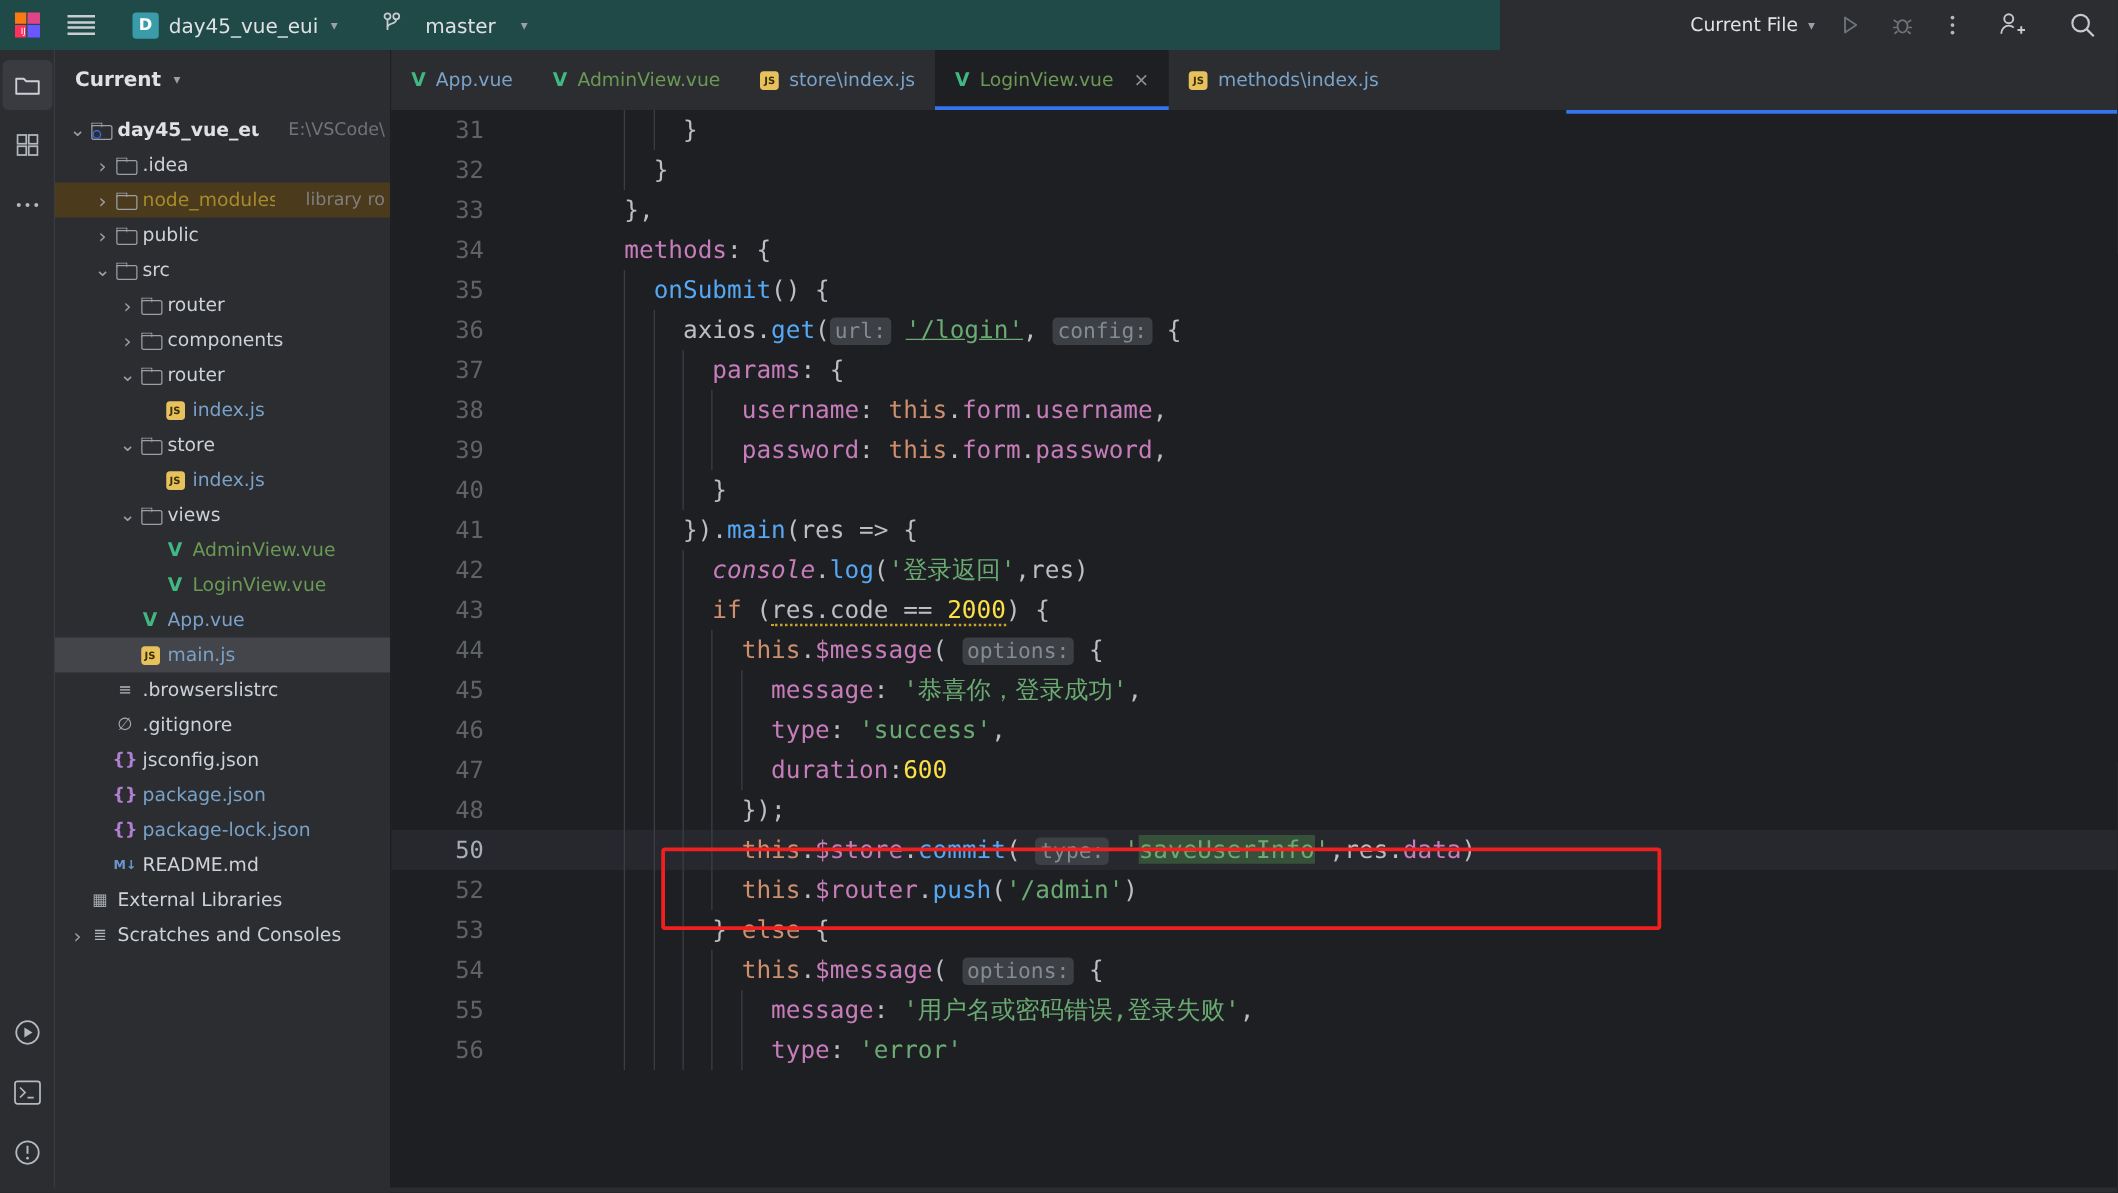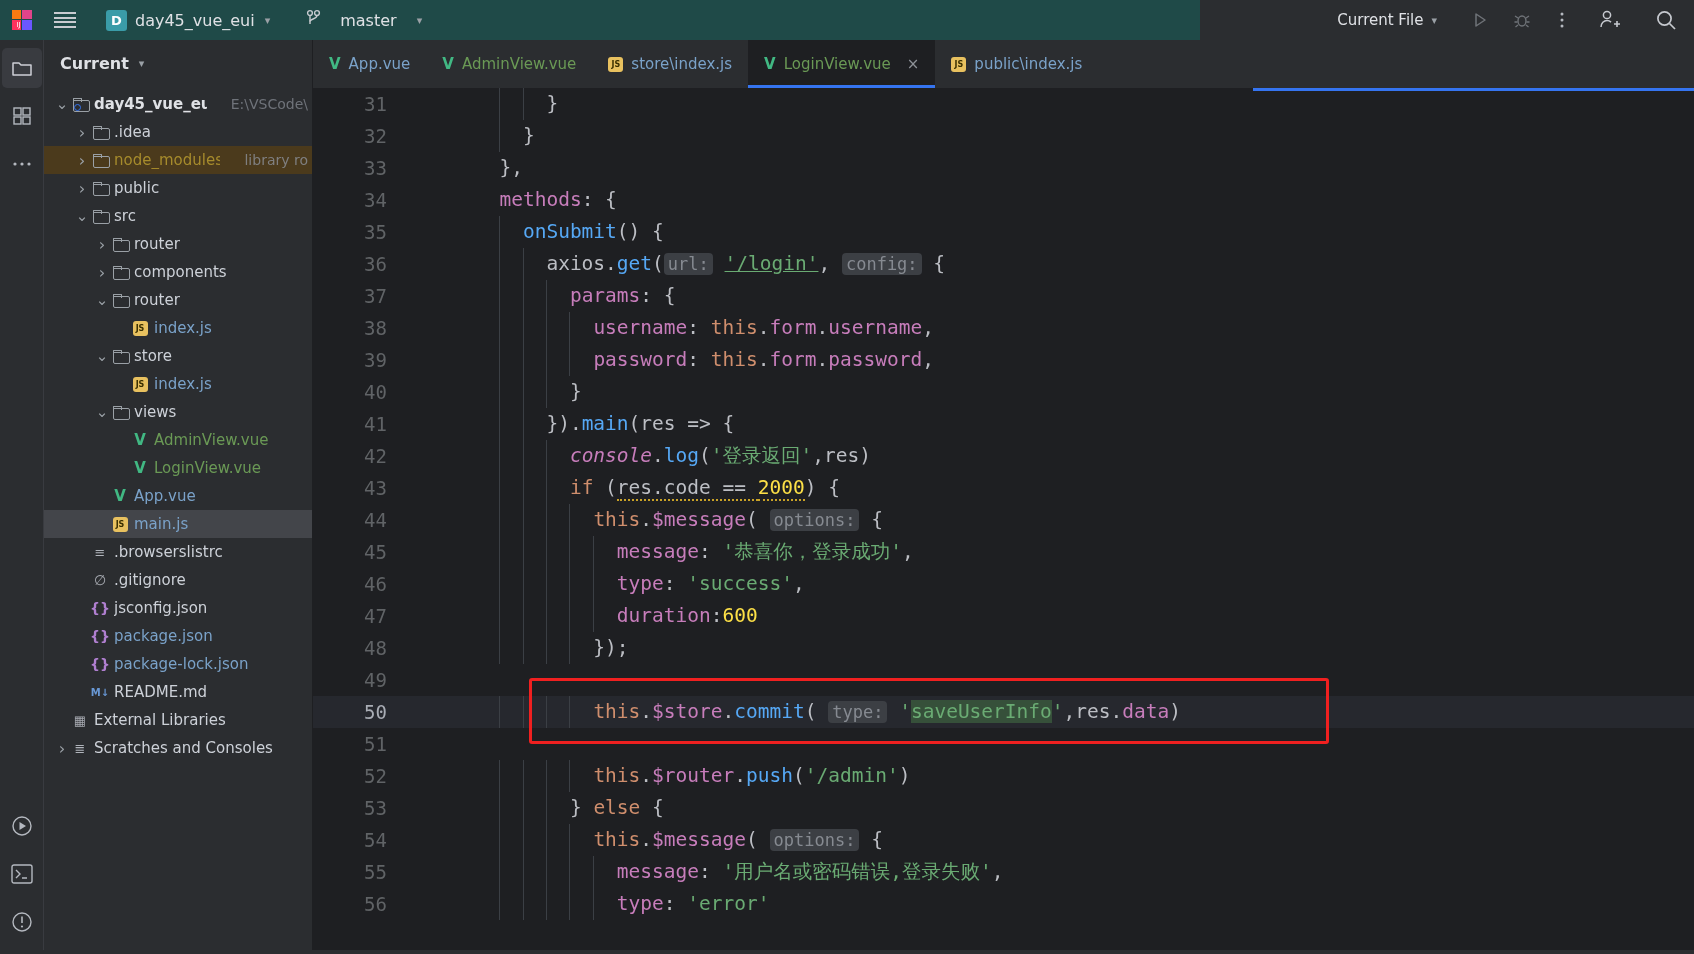--- a/index.html
+++ b/index.html
@@ -197,21 +197,21 @@
           <path d="M4 6.5 V15" stroke="#c9ccd1" stroke-width="1.4" fill="none"></path>
           <path d="M11 6.5 c0 4 -7 3 -7 6" stroke="#c9ccd1" stroke-width="1.4" fill="none"></path>
         </svg>
       </span>
       <span class="branch-name">master</span>
       <span class="chev">▾</span>
     </div>
 
     <div style="flex:1"></div>
 
-    <div class="tb-item" style="gap:6px; margin-right:21px;">
+    <div class="tb-item" style="gap:6px; margin-right:6px;">
       <span class="cur-file">Current File</span>
       <span class="chev">▾</span>
     </div>
 
     <div class="tb-item tb-icon" style="width:44px">
       <svg width="18" height="18" viewBox="0 0 18 18">
           <path d="M5 3 L14 9 L5 15 Z" fill="none" stroke="#6f7378" stroke-width="1.5" stroke-linejoin="round"></path>
         </svg>
     </div>
     <div class="tb-item tb-icon" style="width:40px">
@@ -478,21 +478,21 @@
         <span class="tjs">JS</span>
         <span class="tl-blue">store\index.js</span>
       </div>
       <div class="tab active">
         <span class="tvue">V</span>
         <span class="tl-green">LoginView.vue</span>
         <span class="tclose">×</span>
       </div>
       <div class="tab">
         <span class="tjs">JS</span>
-        <span class="tl-blue">public\index.js</span>
+        <span class="tl-blue">methods\index.js</span>
       </div>
     </div>
 
   <div class="editor">
     <div class="scroll-mark">
       <i style="left:940px; width:441px;"></i>
     </div>
     <div class="code-area" id="code">
         <div class="line"><span class="ln">31</span><span class="txt"><span class="t-def">          }</span></span><span class="iguide" style="left: 186.2px;"></span><span class="iguide" style="left: 209.6px;"></span></div>
         <div class="line"><span class="ln">32</span><span class="txt"><span class="t-def">        }</span></span><span class="iguide" style="left: 186.2px;"></span></div>
@@ -505,23 +505,21 @@
         <div class="line"><span class="ln">39</span><span class="txt"><span class="t-def">              </span><span class="t-prop">password</span><span class="t-def">: </span><span class="t-this">this</span><span class="t-def">.</span><span class="t-field">form</span><span class="t-def">.</span><span class="t-field">password</span><span class="t-def">,</span></span><span class="iguide" style="left: 186.2px;"></span><span class="iguide" style="left: 209.6px;"></span><span class="iguide" style="left: 233px;"></span><span class="iguide" style="left: 256.4px;"></span></div>
         <div class="line"><span class="ln">40</span><span class="txt"><span class="t-def">            }</span></span><span class="iguide" style="left: 186.2px;"></span><span class="iguide" style="left: 209.6px;"></span><span class="iguide" style="left: 233px;"></span></div>
         <div class="line"><span class="ln">41</span><span class="txt"><span class="t-def">          }).</span><span class="t-fn">main</span><span class="t-def">(res =&gt; {</span></span><span class="iguide" style="left: 186.2px;"></span><span class="iguide" style="left: 209.6px;"></span></div>
         <div class="line"><span class="ln">42</span><span class="txt"><span class="t-def">            </span><span class="t-italic">console</span><span class="t-def">.</span><span class="t-fn">log</span><span class="t-def">(</span><span class="t-str">'登录返回'</span><span class="t-def">,res)</span></span><span class="iguide" style="left: 186.2px;"></span><span class="iguide" style="left: 209.6px;"></span><span class="iguide" style="left: 233px;"></span></div>
         <div class="line"><span class="ln">43</span><span class="txt"><span class="t-def">            </span><span class="t-kw">if</span><span class="t-def"> (</span><span class="t-def wavy">res.code == </span><span class="t-num wavy">2000</span><span class="t-def">) {</span></span><span class="iguide" style="left: 186.2px;"></span><span class="iguide" style="left: 209.6px;"></span><span class="iguide" style="left: 233px;"></span></div>
         <div class="line"><span class="ln">44</span><span class="txt"><span class="t-def">              </span><span class="t-this">this</span><span class="t-def">.</span><span class="t-prop">$message</span><span class="t-def">( </span><span class="hint">options:</span><span class="t-def"> {</span></span><span class="iguide" style="left: 186.2px;"></span><span class="iguide" style="left: 209.6px;"></span><span class="iguide" style="left: 233px;"></span><span class="iguide" style="left: 256.4px;"></span></div>
         <div class="line"><span class="ln">45</span><span class="txt"><span class="t-def">                </span><span class="t-prop">message</span><span class="t-def">: </span><span class="t-str">'恭喜你，登录成功'</span><span class="t-def">,</span></span><span class="iguide" style="left: 186.2px;"></span><span class="iguide" style="left: 209.6px;"></span><span class="iguide" style="left: 233px;"></span><span class="iguide" style="left: 256.4px;"></span><span class="iguide" style="left: 279.8px;"></span></div>
         <div class="line"><span class="ln">46</span><span class="txt"><span class="t-def">                </span><span class="t-prop">type</span><span class="t-def">: </span><span class="t-str">'success'</span><span class="t-def">,</span></span><span class="iguide" style="left: 186.2px;"></span><span class="iguide" style="left: 209.6px;"></span><span class="iguide" style="left: 233px;"></span><span class="iguide" style="left: 256.4px;"></span><span class="iguide" style="left: 279.8px;"></span></div>
         <div class="line"><span class="ln">47</span><span class="txt"><span class="t-def">                </span><span class="t-prop">duration</span><span class="t-def">:</span><span class="t-num">600</span></span><span class="iguide" style="left: 186.2px;"></span><span class="iguide" style="left: 209.6px;"></span><span class="iguide" style="left: 233px;"></span><span class="iguide" style="left: 256.4px;"></span><span class="iguide" style="left: 279.8px;"></span></div>
         <div class="line"><span class="ln">48</span><span class="txt"><span class="t-def">              });</span></span><span class="iguide" style="left: 186.2px;"></span><span class="iguide" style="left: 209.6px;"></span><span class="iguide" style="left: 233px;"></span><span class="iguide" style="left: 256.4px;"></span></div>
-        <div class="line"><span class="ln">49</span><span class="txt"><span class="t-def"></span></span></div>
         <div class="line cur"><span class="ln">50</span><span class="txt"><span class="t-def">              </span><span class="t-this">this</span><span class="t-def">.</span><span class="t-prop">$store</span><span class="t-def">.</span><span class="t-fn">commit</span><span class="t-def">( </span><span class="hint">type:</span><span class="t-def"> </span><span class="t-str">'</span><span class="t-str match-hl">saveUserInfo</span><span class="t-str">'</span><span class="t-def">,res.</span><span class="t-field">data</span><span class="t-def">)</span></span><span class="iguide" style="left: 186.2px;"></span><span class="iguide" style="left: 209.6px;"></span><span class="iguide" style="left: 233px;"></span><span class="iguide" style="left: 256.4px;"></span></div>
-        <div class="line"><span class="ln">51</span><span class="txt"><span class="t-def"></span></span></div>
         <div class="line"><span class="ln">52</span><span class="txt"><span class="t-def">              </span><span class="t-this">this</span><span class="t-def">.</span><span class="t-prop">$router</span><span class="t-def">.</span><span class="t-fn">push</span><span class="t-def">(</span><span class="t-str">'/admin'</span><span class="t-def">)</span></span><span class="iguide" style="left: 186.2px;"></span><span class="iguide" style="left: 209.6px;"></span><span class="iguide" style="left: 233px;"></span><span class="iguide" style="left: 256.4px;"></span></div>
         <div class="line"><span class="ln">53</span><span class="txt"><span class="t-def">            } </span><span class="t-kw">else</span><span class="t-def"> {</span></span><span class="iguide" style="left: 186.2px;"></span><span class="iguide" style="left: 209.6px;"></span><span class="iguide" style="left: 233px;"></span></div>
         <div class="line"><span class="ln">54</span><span class="txt"><span class="t-def">              </span><span class="t-this">this</span><span class="t-def">.</span><span class="t-prop">$message</span><span class="t-def">( </span><span class="hint">options:</span><span class="t-def"> {</span></span><span class="iguide" style="left: 186.2px;"></span><span class="iguide" style="left: 209.6px;"></span><span class="iguide" style="left: 233px;"></span><span class="iguide" style="left: 256.4px;"></span></div>
         <div class="line"><span class="ln">55</span><span class="txt"><span class="t-def">                </span><span class="t-prop">message</span><span class="t-def">: </span><span class="t-str">'用户名或密码错误,登录失败'</span><span class="t-def">,</span></span><span class="iguide" style="left: 186.2px;"></span><span class="iguide" style="left: 209.6px;"></span><span class="iguide" style="left: 233px;"></span><span class="iguide" style="left: 256.4px;"></span><span class="iguide" style="left: 279.8px;"></span></div>
         <div class="line"><span class="ln">56</span><span class="txt"><span class="t-def">                </span><span class="t-prop">type</span><span class="t-def">: </span><span class="t-str">'error'</span></span><span class="iguide" style="left: 186.2px;"></span><span class="iguide" style="left: 209.6px;"></span><span class="iguide" style="left: 233px;"></span><span class="iguide" style="left: 256.4px;"></span><span class="iguide" style="left: 279.8px;"></span></div>
       </div>
     <div class="annot-box" id="annot" style="left: 216px; top: 590px; width: 800px; height: 66px; border-color: rgb(240, 32, 32);"></div>
 
   </div>
 

